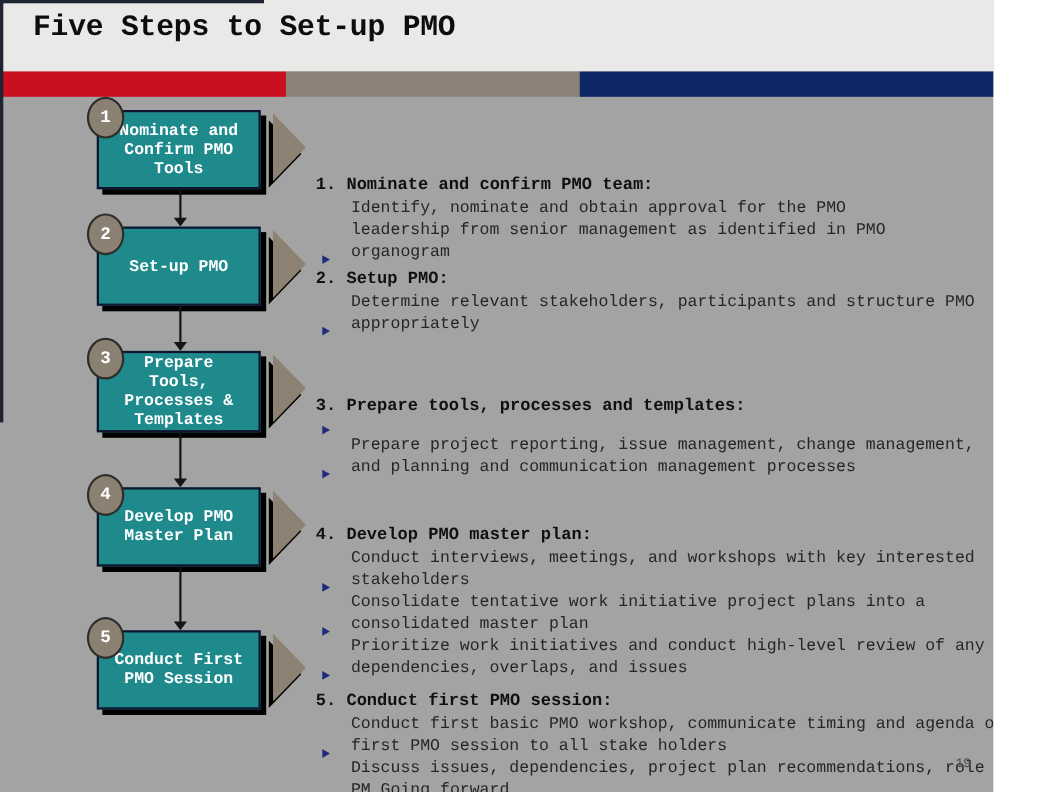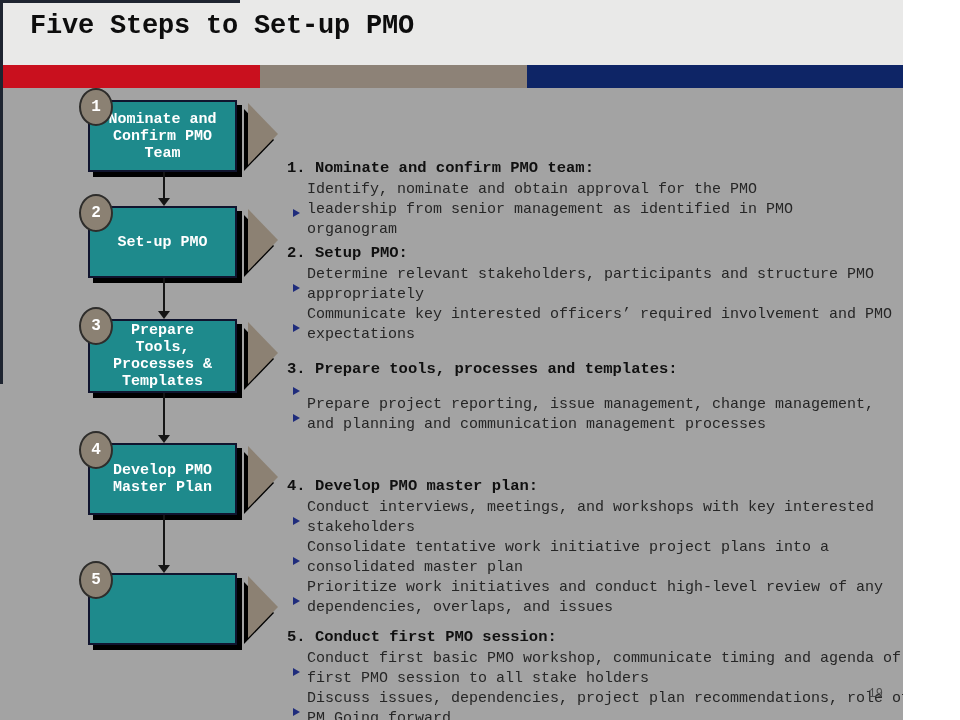--- a/index.html
+++ b/index.html
@@ -44,21 +44,21 @@
   .s1 .connector{top:72px;height:34px}.s2 .connector{top:72px;height:41px}
   .s3 .connector{top:74px;height:50px}.s4 .connector{top:72px;height:58px}
   .connector-line{position:absolute;left:9px;top:0;bottom:7px;width:2px;background:#151515;}
   .connector-head{position:absolute;left:4px;bottom:0;width:0;height:0;
     border-left:6px solid transparent;border-right:6px solid transparent;border-top:8px solid #151515;}
 
   
   .text-block{position:absolute;left:284px;width:648px;color:#222;margin-top:42px;}
   .b1{top:116px}.b2{top:201px}.b3{top:317px}.b4{top:434px}.b5{top:585px}
   .step-heading{font-size:15.5px;line-height:21px;font-weight:bold;color:#101010;margin:0 0 1px 3px;}
-  .bullet-row{display:flex;align-items:center;padding-left:9px;}
+  .bullet-row{display:flex;align-items:flex-end;padding-left:9px;gap:12px;}
   .bullet-marker{flex:0 0 auto;width:0;height:0;margin:6px 7px 0 0;
     border-left:7px solid #1f2c7c;border-top:4px solid transparent;border-bottom:4px solid transparent;}
   .bullet-text{font-size:15px;line-height:20px;color:#262626;}
   .b1 .bullet-text{max-width:545px}
   .b2 .bullet-text{max-width:600px}
   .b3 .bullet-text{max-width:575px}
   .b4 .bullet-text{max-width:600px}
   .b5 .bullet-text{max-width:625px}
 
   .page-number{position:absolute;right:20px;top:687px;font-size:12px;color:#4a4a4a;}
@@ -75,21 +75,21 @@
   <div class="bar bar-taupe"></div>
   <div class="bar bar-navy"></div>
   <div class="edge-left"></div>
   <div class="edge-top"></div>
 
   <div class="flow-step s1">
     <div class="flow-box">
       <div class="step-badge">
           <span>1</span>
         </div>
-      <span>Nominate and Confirm PMO Team</span>
+      <span>Nominate and Confirm PMO Tools</span>
     </div>
     <div class="big-arrow">
         <div class="big-arrow-shadow"></div>
         <div class="big-arrow-fill"></div>
       </div>
     <div class="connector">
         <div class="connector-line"></div>
         <div class="connector-head"></div>
       </div>
   </div>
@@ -143,20 +143,21 @@
         <div class="connector-line"></div>
         <div class="connector-head"></div>
       </div>
   </div>
 
   <div class="flow-step s5">
     <div class="flow-box">
       <div class="step-badge">
           <span>5</span>
         </div>
+      <span>Conduct First PMO Session</span>
     </div>
     <div class="big-arrow">
         <div class="big-arrow-shadow"></div>
         <div class="big-arrow-fill"></div>
       </div>
 
   </div>
 
   <div class="text-block b1">
     <div class="step-heading">1. Nominate and confirm PMO team:</div>
@@ -167,24 +168,20 @@
         </div>
       </div>
   </div>
   <div class="text-block b2">
     <div class="step-heading">2. Setup PMO:</div>
     <div class="bullets">
         <div class="bullet-row">
           <span class="bullet-marker"></span>
           <span class="bullet-text">Determine relevant stakeholders, participants and structure PMO appropriately</span>
         </div>
-        <div class="bullet-row">
-          <span class="bullet-marker"></span>
-          <span class="bullet-text">Communicate key interested officers’ required involvement and PMO expectations</span>
-        </div>
       </div>
   </div>
   <div class="text-block b3">
     <div class="step-heading">3. Prepare tools, processes and templates:</div>
     <div class="bullets">
         <div class="bullet-row">
           <span class="bullet-marker"></span>
         </div>
         <div class="bullet-row">
           <span class="bullet-marker"></span>

